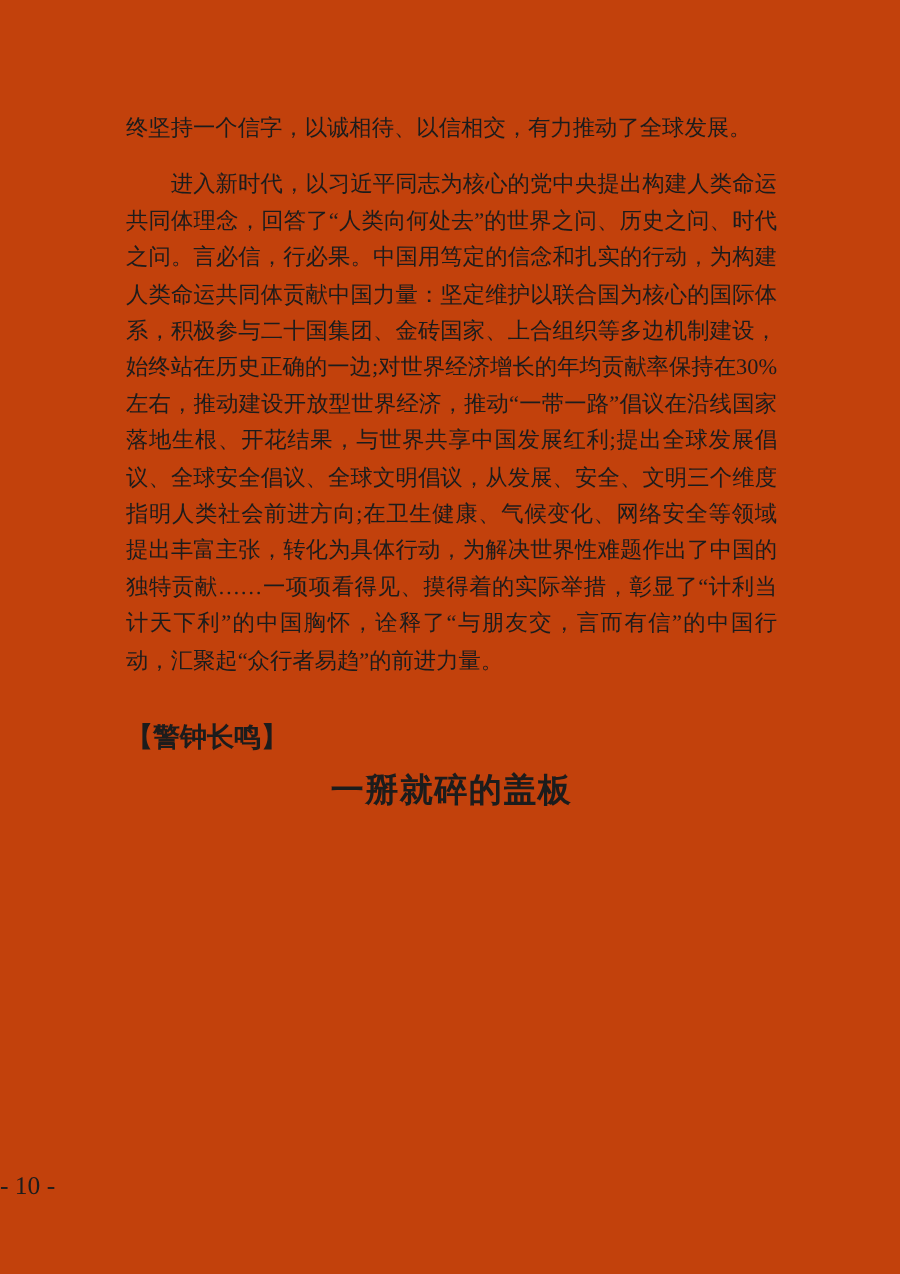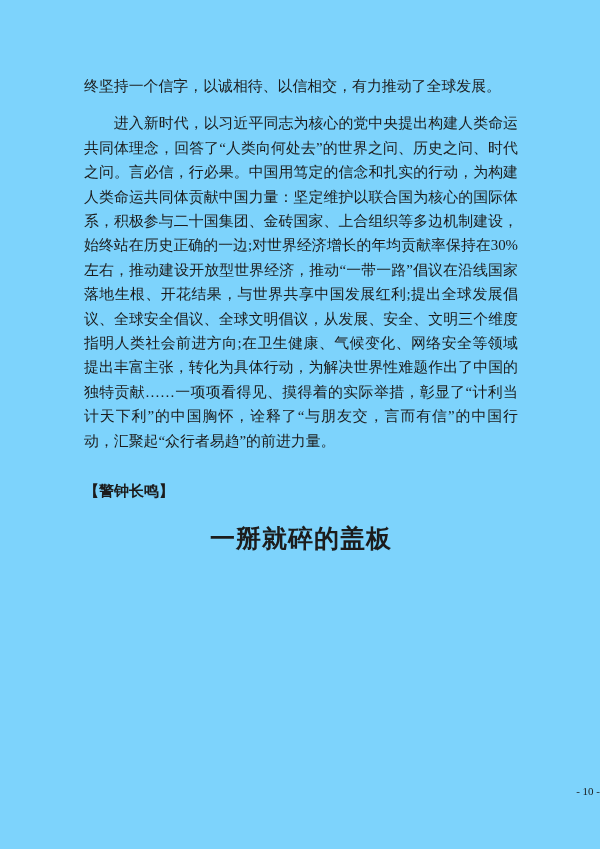--- a/index.html
+++ b/index.html
@@ -1,21 +1,21 @@
 <!DOCTYPE html>
 <html><head>
 <meta charset="utf-8">
 <style>
   html, body { margin: 0; padding: 0; background: #e8e8e8; }
   .page {
     position: relative;
     width: 600px;
     height: 849px;
     margin: 0 auto;
-    background: #7dd3fc;
+    background: #c2410c;
     font-family: "Liberation Serif", "DejaVu Serif", serif;
     color: #1c1c1c;
     overflow: hidden;
   }
   .doc-body {
     position: absolute;
     left: 84px;
     top: 74px;
     width: 434px;
   }
@@ -24,40 +24,40 @@
     font-size: 14.9px;
     line-height: 24.4px;
     text-align: justify;
     text-justify: inter-ideograph;
     word-break: break-all;
     overflow-wrap: anywhere;
   }
   .indent { text-indent: 2em; margin-top: 13px; }
   .section-marker {
     margin-top: 26px;
-    font-size: 15px;
+    font-size: 18px;
     line-height: 24.4px;
     font-weight: bold;
   }
   .article-title {
-    margin: 21px 0 0 0;
-    font-size: 25px;
+    margin: 9px 0 0 0;
+    font-size: 22px;
     line-height: 28px;
     font-weight: bold;
     text-align: center;
     letter-spacing: 1px;
   }
   .lead-para { margin-top: 16px; }
   .page-number {
     position: absolute;
     left: 0;
     right: 0;
     top: 783px;
-    text-align: right;
-    font-size: 11px;
+    text-align: left;
+    font-size: 17px;
     line-height: 16px;
     color: #1c1c1c;
   }
 </style>
 </head>
 <body>
 
 <div class="page">
   <div class="doc-body">
     <p class="para">终坚持一个信字，以诚相待、以信相交，有力推动了全球发展。</p>

